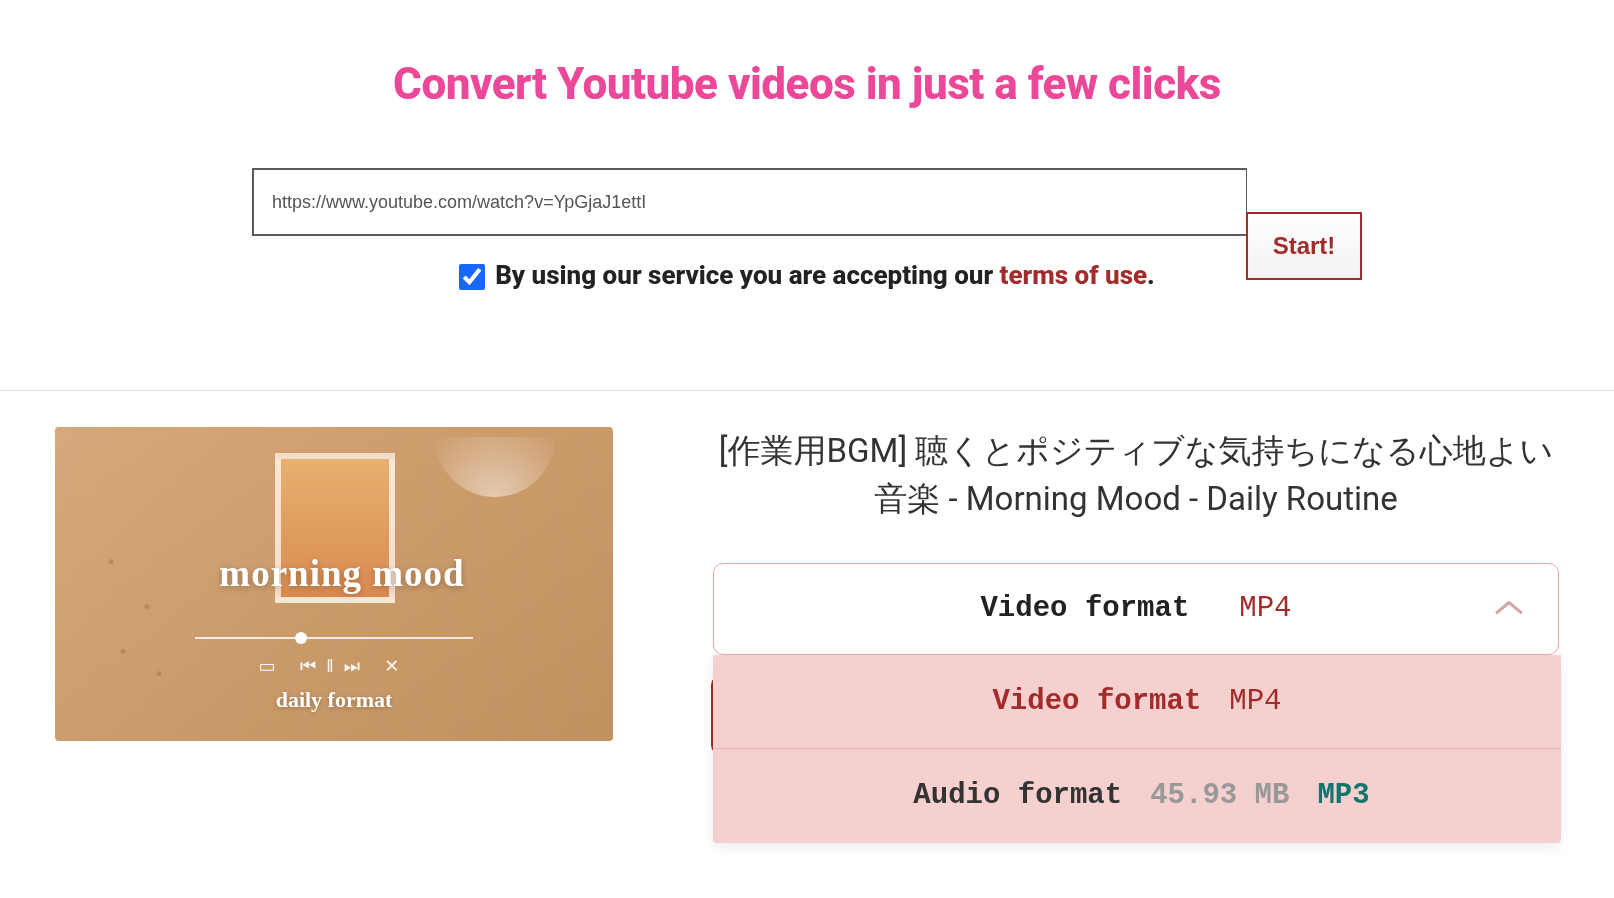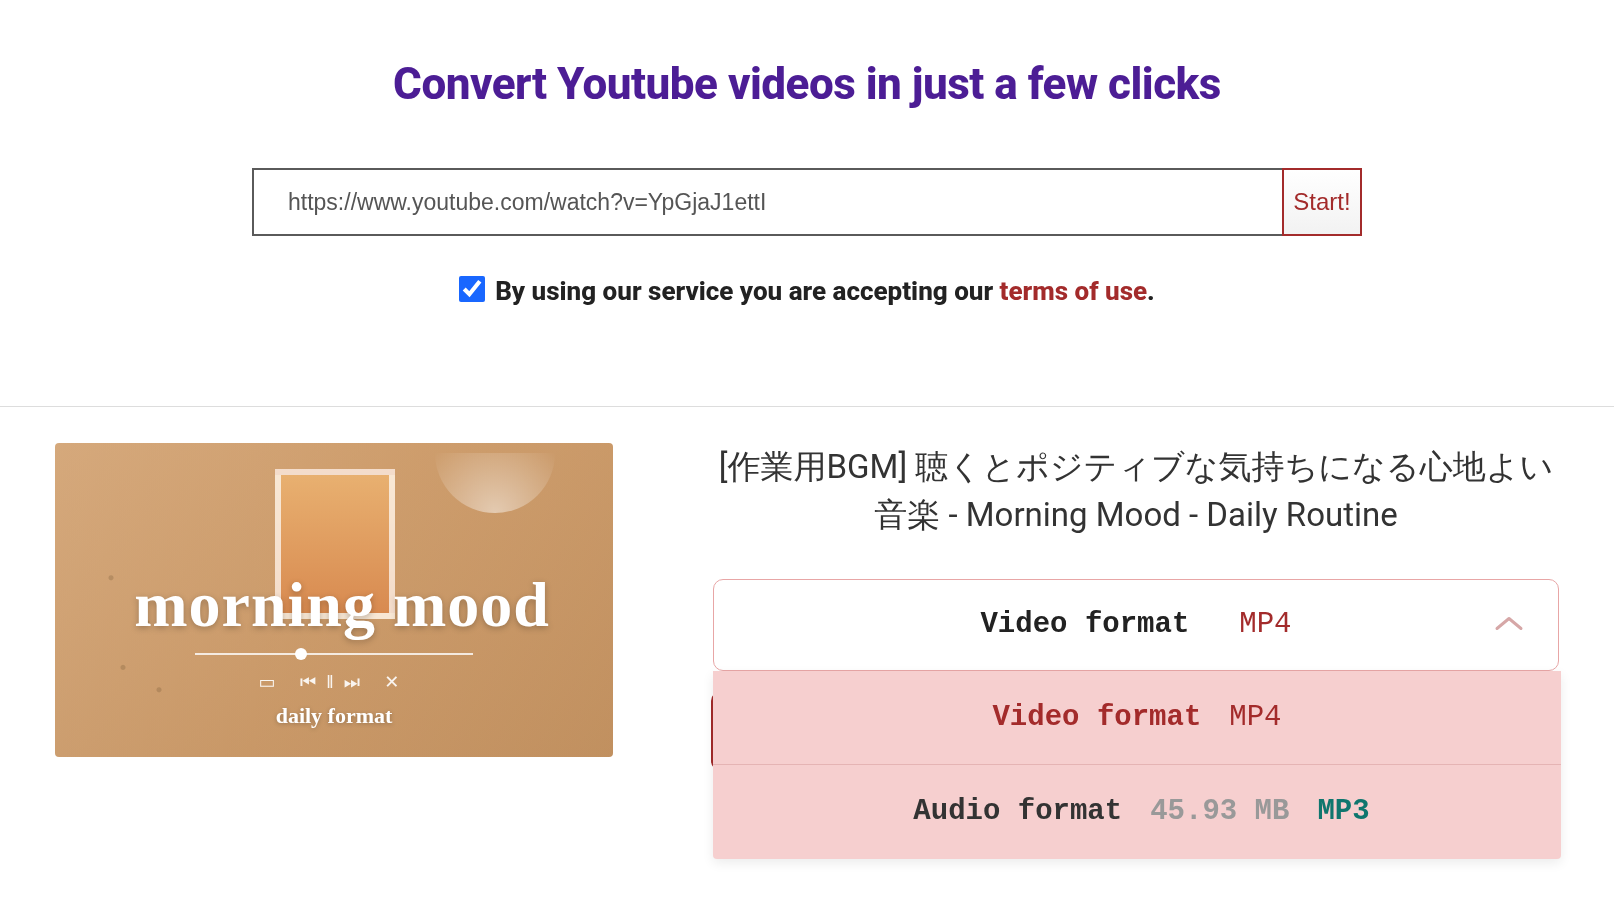--- a/index.html
+++ b/index.html
@@ -11,60 +11,61 @@
     overflow: hidden;
   }
   .container {
     width: 100%;
     padding-top: 58px;
   }
   .headline {
     text-align: center;
     font-size: 44px;
     font-weight: 800;
-    color: #4c1d95;
+    color: #ec4899;
     letter-spacing: -0.5px;
     margin-bottom: 58px;
   }
   .url-row {
     display: flex;
     justify-content: center;
     align-items: stretch;
     gap: 0;
     margin: 0 auto;
     width: 1110px;
     height: 68px;
   }
   .url-input {
     flex: 1;
     height: 100%;
     border: 2px solid #5a5a5a;
     border-right-width: 1px;
-    font-size: 23px;
-    padding: 0 34px;
+    font-size: 18px;
+    padding: 0 18px;
     color: #555;
     outline: none;
     background: #fff;
   }
   .start-btn {
-    width: 80px;
+    width: 116px;
     height: 100%;
     border: 2px solid #a32b2b;
     background: linear-gradient(#ffffff, #f2f2f2);
     color: #a32b2b;
     font-size: 24px;
-    font-weight: 400;
+    font-weight: 700;
     cursor: pointer;
     margin-left: -1px;
+    margin-top: 44px;
   }
   .terms-row {
     display: flex;
     justify-content: center;
-    align-items: flex-start;
-    margin-top: 40px;
+    align-items: flex-end;
+    margin-top: 24px;
     gap: 10px;
     font-size: 26px;
     font-weight: 800;
     color: #222;
   }
   .terms-checkbox {
     width: 26px;
     height: 26px;
     accent-color: #1967ff;
     cursor: pointer;
@@ -96,21 +97,21 @@
     overflow: hidden;
     flex-shrink: 0;
   }
   .thumb .overlay-title {
     position: absolute;
     top: 125px;
     left: 16px; right: 0;
     text-align: center;
     color: #fff;
     font-family: "Comic Sans MS", "Chalkboard SE", cursive;
-    font-size: 64px;
+    font-size: 37px;
     font-weight: 700;
     text-shadow: 0 2px 6px rgba(0,0,0,0.25);
     letter-spacing: 1px;
   }
   .thumb .overlay-sub {
     position: absolute;
     bottom: 28px;
     left: 0; right: 0;
     text-align: center;
     color: #fff;

